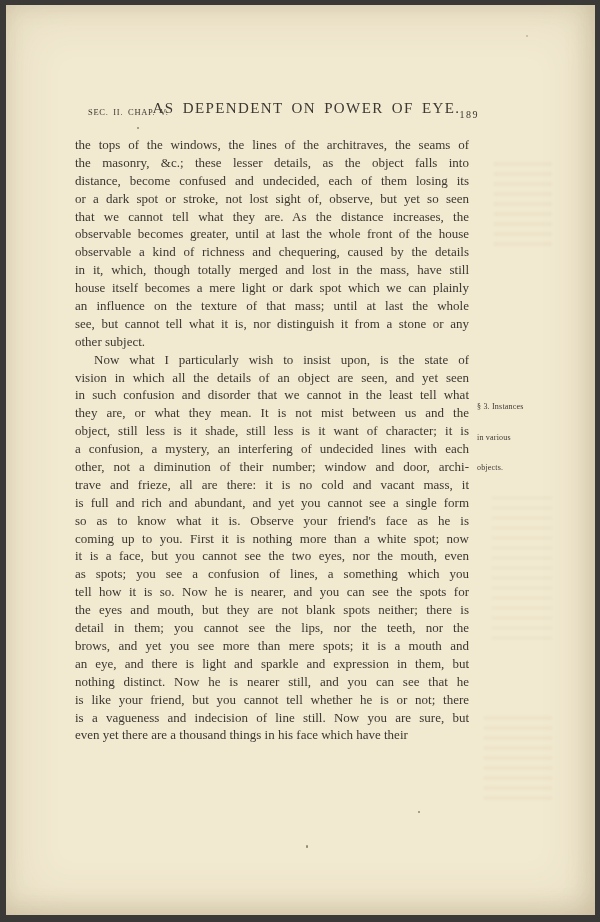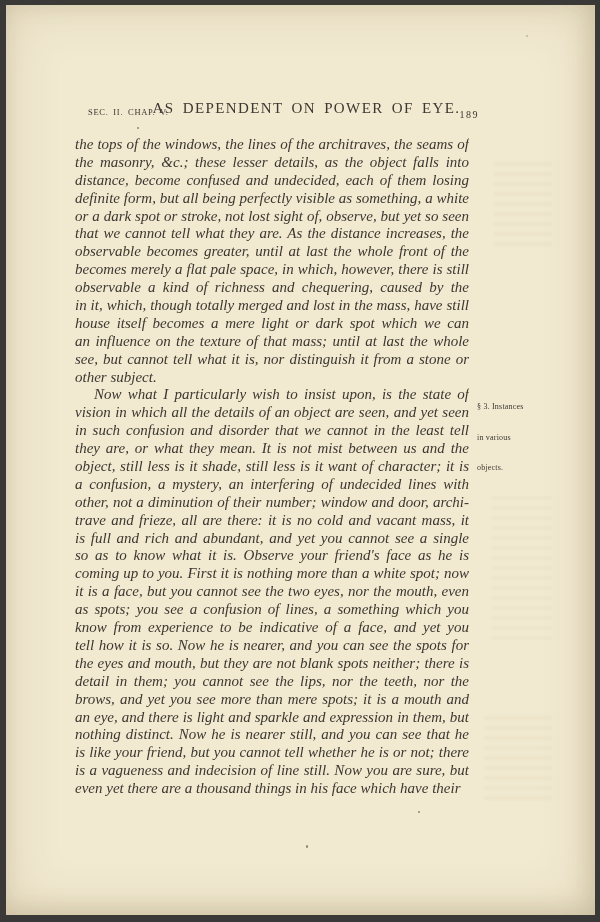--- a/index.html
+++ b/index.html
@@ -45,26 +45,25 @@
     font-size:10px;letter-spacing:1.5px;
     color:var(--ink);
   }
   .text-column{
     position:absolute;
     left:69px;top:131px;width:394px;
     color:var(--ink);
   }
   .line{
     height:17.9px;line-height:17.9px;
-    font-size:15px;
+    font-size:13px;
     text-align:justify;
     text-align-last:justify;
     overflow:hidden;
     white-space:normal;
-    font-style:italic;
   }
   .line.lastline{text-align-last:left;}
   .line.indent{padding-left:19px;}
   .margin-note{
     position:absolute;
     left:471px;top:377px;width:76px;
     color:var(--ink);
   }
   .margin-note .note-line{
     font-size:8px;line-height:10.5px;letter-spacing:.2px;margin-top:20px;
@@ -97,45 +96,42 @@
   <div class="header">
     <span class="section-label">SEC. II. CHAP. V.</span>
     <span class="running-title">AS DEPENDENT ON POWER OF EYE.</span>
     <span class="page-number">189</span>
   </div>
 
   <div class="text-column" id="text-column">
       <div class="line">the tops of the windows, the lines of the architraves, the seams of</div>
       <div class="line">the masonry, &amp;c.; these lesser details, as the object falls into</div>
       <div class="line">distance, become confused and undecided, each of them losing its</div>
-      <div class="line">definite form, but all being perfectly visible as something, a white</div>
       <div class="line">or a dark spot or stroke, not lost sight of, observe, but yet so seen</div>
       <div class="line">that we cannot tell what they are.  As the distance increases, the</div>
       <div class="line">observable becomes greater, until at last the whole front of the house</div>
-      <div class="line">becomes merely a flat pale space, in which, however, there is still</div>
       <div class="line">observable a kind of richness and chequering, caused by the details</div>
       <div class="line">in it, which, though totally merged and lost in the mass, have still</div>
       <div class="line">house itself becomes a mere light or dark spot which we can plainly</div>
       <div class="line">an influence on the texture of that mass; until at last the whole</div>
       <div class="line">see, but cannot tell what it is, nor distinguish it from a stone or any</div>
       <div class="line lastline">other subject.</div>
       <div class="line indent">Now what I particularly wish to insist upon, is the state of</div>
       <div class="line">vision in which all the details of an object are seen, and yet seen</div>
       <div class="line">in such confusion and disorder that we cannot in the least tell what</div>
       <div class="line">they are, or what they mean.  It is not mist between us and the</div>
       <div class="line">object, still less is it shade, still less is it want of character; it is</div>
       <div class="line">a confusion, a mystery, an interfering of undecided lines with each</div>
       <div class="line">other, not a diminution of their number; window and door, archi-</div>
       <div class="line">trave and frieze, all are there: it is no cold and vacant mass, it</div>
       <div class="line">is full and rich and abundant, and yet you cannot see a single form</div>
       <div class="line">so as to know what it is.  Observe your friend's face as he is</div>
       <div class="line">coming up to you.  First it is nothing more than a white spot; now</div>
       <div class="line">it is a face, but you cannot see the two eyes, nor the mouth, even</div>
       <div class="line">as spots; you see a confusion of lines, a something which you</div>
-      <div class="line">know from experience to be indicative of a face, and yet you cannot</div>
       <div class="line">tell how it is so.  Now he is nearer, and you can see the spots for</div>
       <div class="line">the eyes and mouth, but they are not blank spots neither; there is</div>
       <div class="line">detail in them; you cannot see the lips, nor the teeth, nor the</div>
       <div class="line">brows, and yet you see more than mere spots; it is a mouth and</div>
       <div class="line">an eye, and there is light and sparkle and expression in them, but</div>
       <div class="line">nothing distinct.  Now he is nearer still, and you can see that he</div>
       <div class="line">is like your friend, but you cannot tell whether he is or not; there</div>
       <div class="line">is a vagueness and indecision of line still.  Now you are sure, but</div>
       <div class="line lastline">even yet there are a thousand things in his face which have their</div>
     </div>

